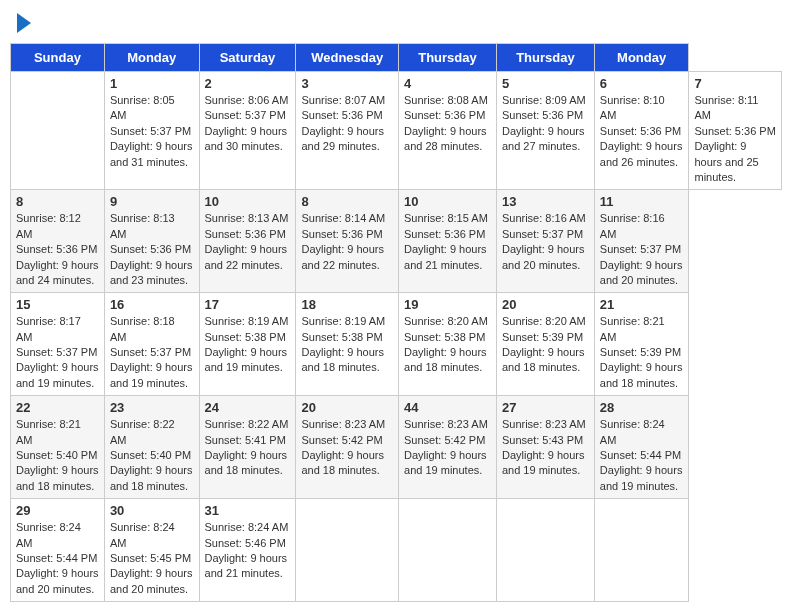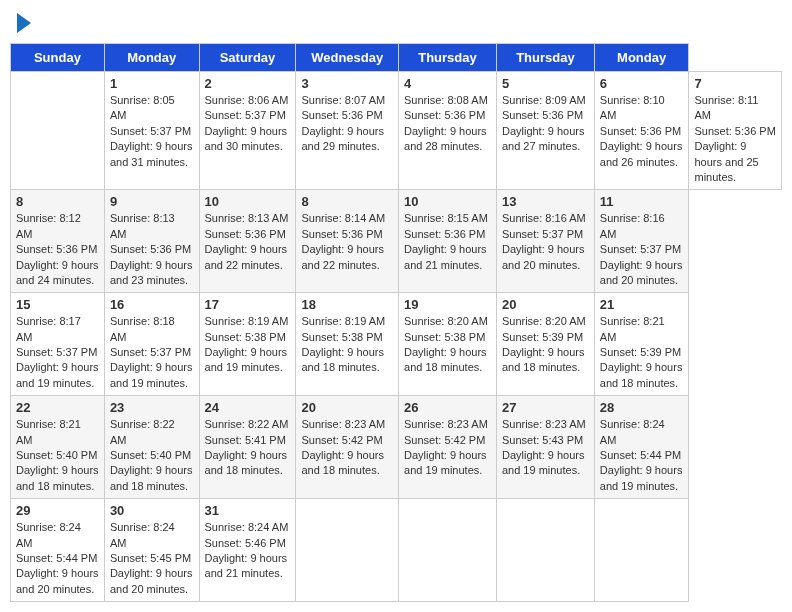--- a/index.html
+++ b/index.html
@@ -180,21 +180,21 @@
       </tr>
       <tr>
         <td><span class="day-num">22</span>
 <span class="day-info">Sunrise: 8:21 AM<br>Sunset: 5:40 PM<br>Daylight: 9 hours and 18 minutes.</span></td>
         <td><span class="day-num">23</span>
 <span class="day-info">Sunrise: 8:22 AM<br>Sunset: 5:40 PM<br>Daylight: 9 hours and 18 minutes.</span></td>
         <td><span class="day-num">24</span>
 <span class="day-info">Sunrise: 8:22 AM<br>Sunset: 5:41 PM<br>Daylight: 9 hours and 18 minutes.</span></td>
         <td><span class="day-num">20</span>
 <span class="day-info">Sunrise: 8:23 AM<br>Sunset: 5:42 PM<br>Daylight: 9 hours and 18 minutes.</span></td>
-        <td><span class="day-num">26</span>
+        <td><span class="day-num">44</span>
 <span class="day-info">Sunrise: 8:23 AM<br>Sunset: 5:42 PM<br>Daylight: 9 hours and 19 minutes.</span></td>
         <td><span class="day-num">27</span>
 <span class="day-info">Sunrise: 8:23 AM<br>Sunset: 5:43 PM<br>Daylight: 9 hours and 19 minutes.</span></td>
         <td><span class="day-num">28</span>
 <span class="day-info">Sunrise: 8:24 AM<br>Sunset: 5:44 PM<br>Daylight: 9 hours and 19 minutes.</span></td>
       </tr>
       <tr>
         <td><span class="day-num">29</span>
 <span class="day-info">Sunrise: 8:24 AM<br>Sunset: 5:44 PM<br>Daylight: 9 hours and 20 minutes.</span></td>
         <td><span class="day-num">30</span>

